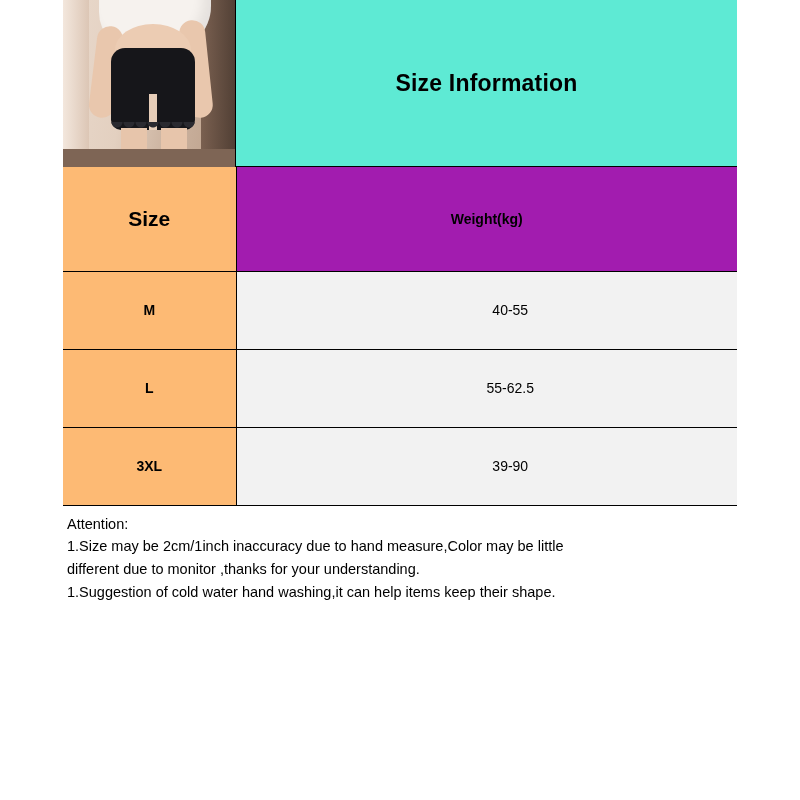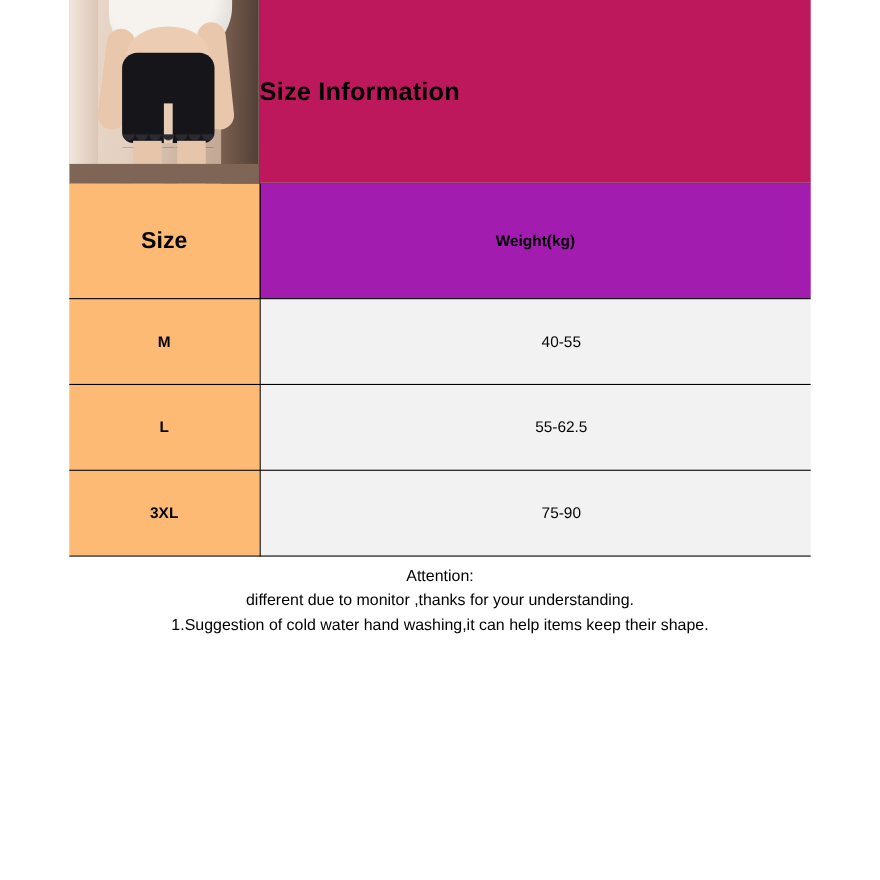--- a/index.html
+++ b/index.html
@@ -94,21 +94,22 @@
   }
   .ph-floor {
     position: absolute; left: 0; bottom: 0; width: 100%; height: 18px;
     background: #7e6555;
   }
 
   .title-cell {
     flex: 1;
     display: flex;
     align-items: center;
-    background: #be185d;
+    justify-content: center;
+    background: #5eead4;
   }
   .title-cell .title-text {
     font-size: 23px;
     font-weight: bold;
     color: #000;
     letter-spacing: .2px;
   }
 
   
   .size-table {
@@ -138,21 +139,21 @@
   .body-row td.c-size { font-size: 14px; }
   .body-row td.c-val { font-size: 14px; background: #f2f2f2; font-weight: normal; padding-left: 48px; }
 
   
   .attention {
     padding: 7px 4px 0 4px;
     font-size: 14.5px;
     line-height: 1.58;
     color: #000;
   }
-  .attention p { margin: 0; text-align: center; }
+  .attention p { margin: 0; }
 </style>
 </head>
 <body>
 
 <div class="sheet">
 
   <div class="top-row">
     <div class="photo-cell">
       <div class="ph-wall"></div>
       <div class="ph-curtain"></div>
@@ -185,24 +186,25 @@
       <tr class="body-row">
         <td class="c-size">M</td>
         <td class="c-val">40-55</td>
       </tr>
       <tr class="body-row">
         <td class="c-size">L</td>
         <td class="c-val">55-62.5</td>
       </tr>
       <tr class="body-row">
         <td class="c-size">3XL</td>
-        <td class="c-val">75-90</td>
+        <td class="c-val">39-90</td>
       </tr>
     </tbody>
   </table>
 
   <div class="attention">
     <p>Attention:</p>
+    <p>1.Size may be 2cm/1inch inaccuracy due to hand measure,Color may be little</p>
     <p>different due to monitor ,thanks for your understanding.</p>
     <p>1.Suggestion of cold water hand washing,it can help items keep their shape.</p>
   </div>
 
 </div>
 
 </body></html>

